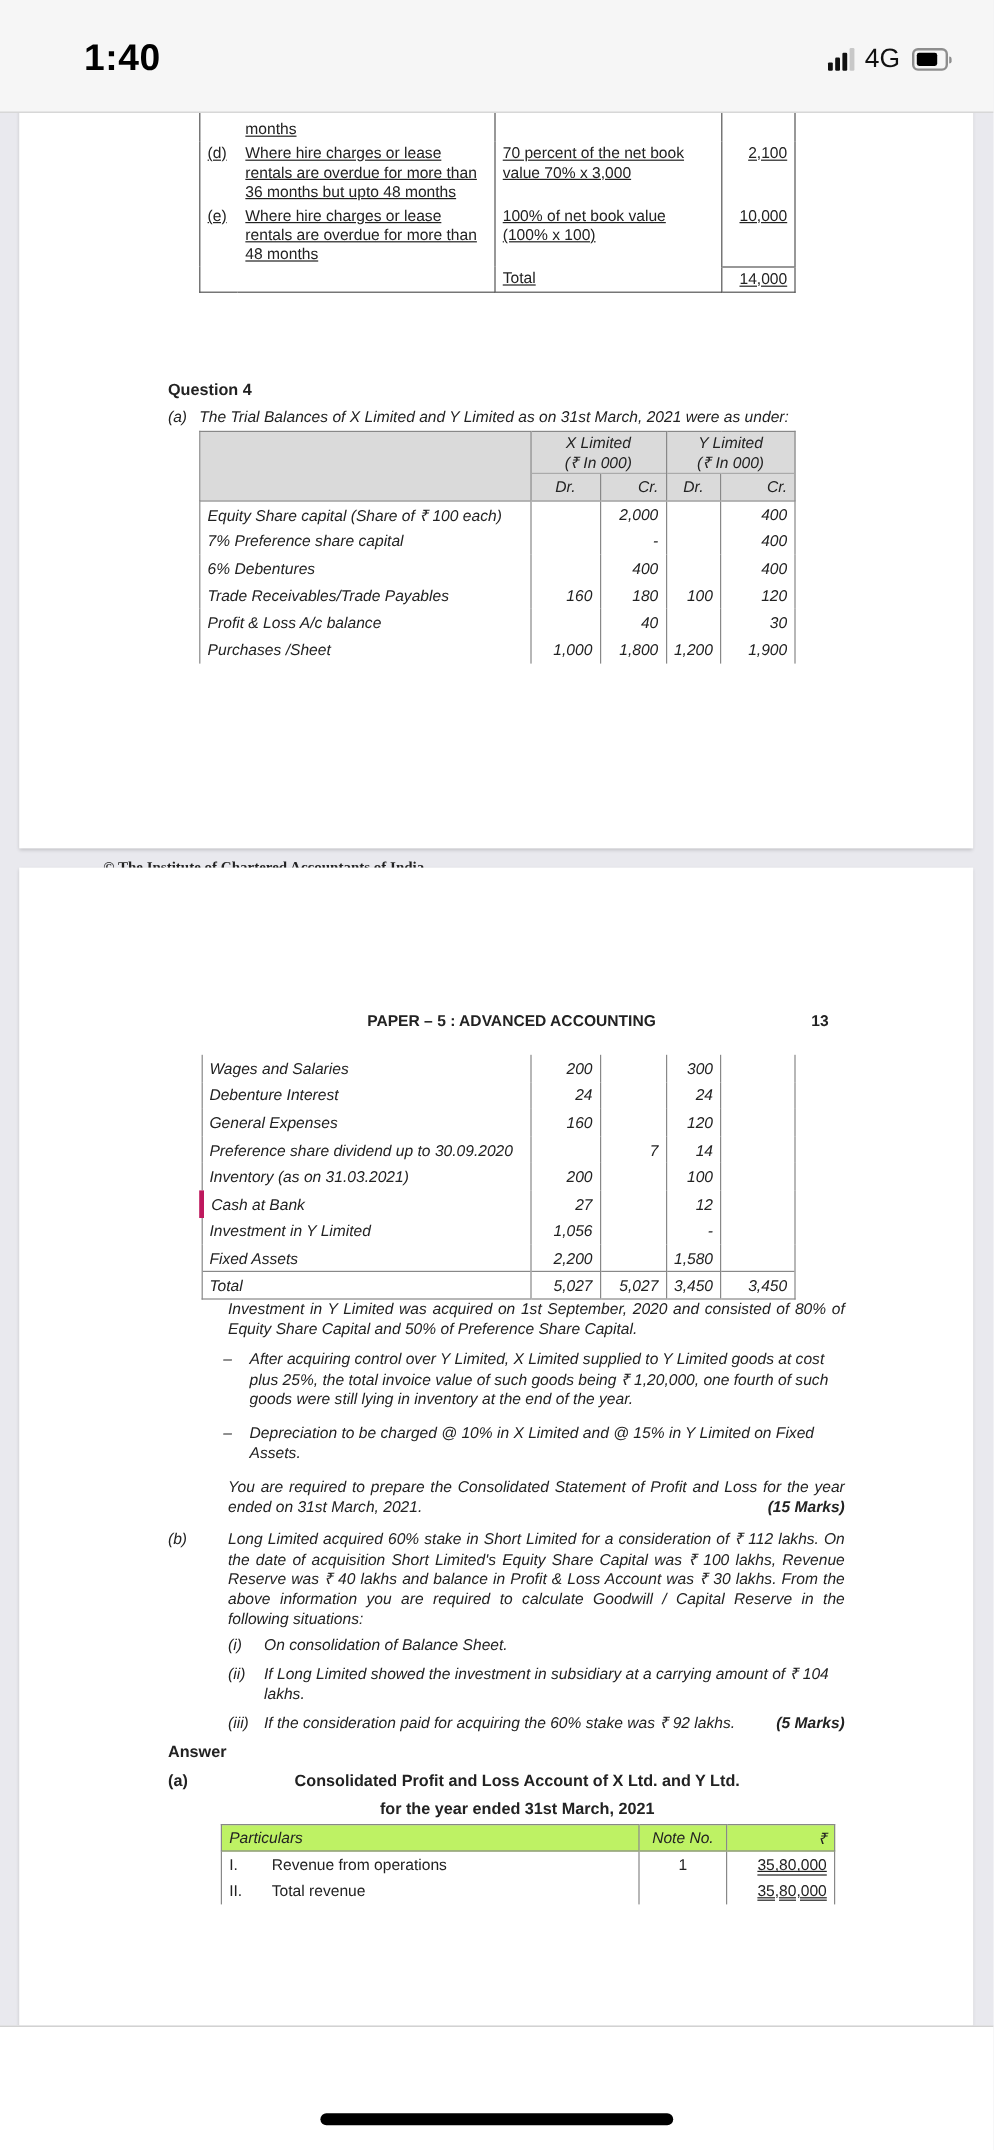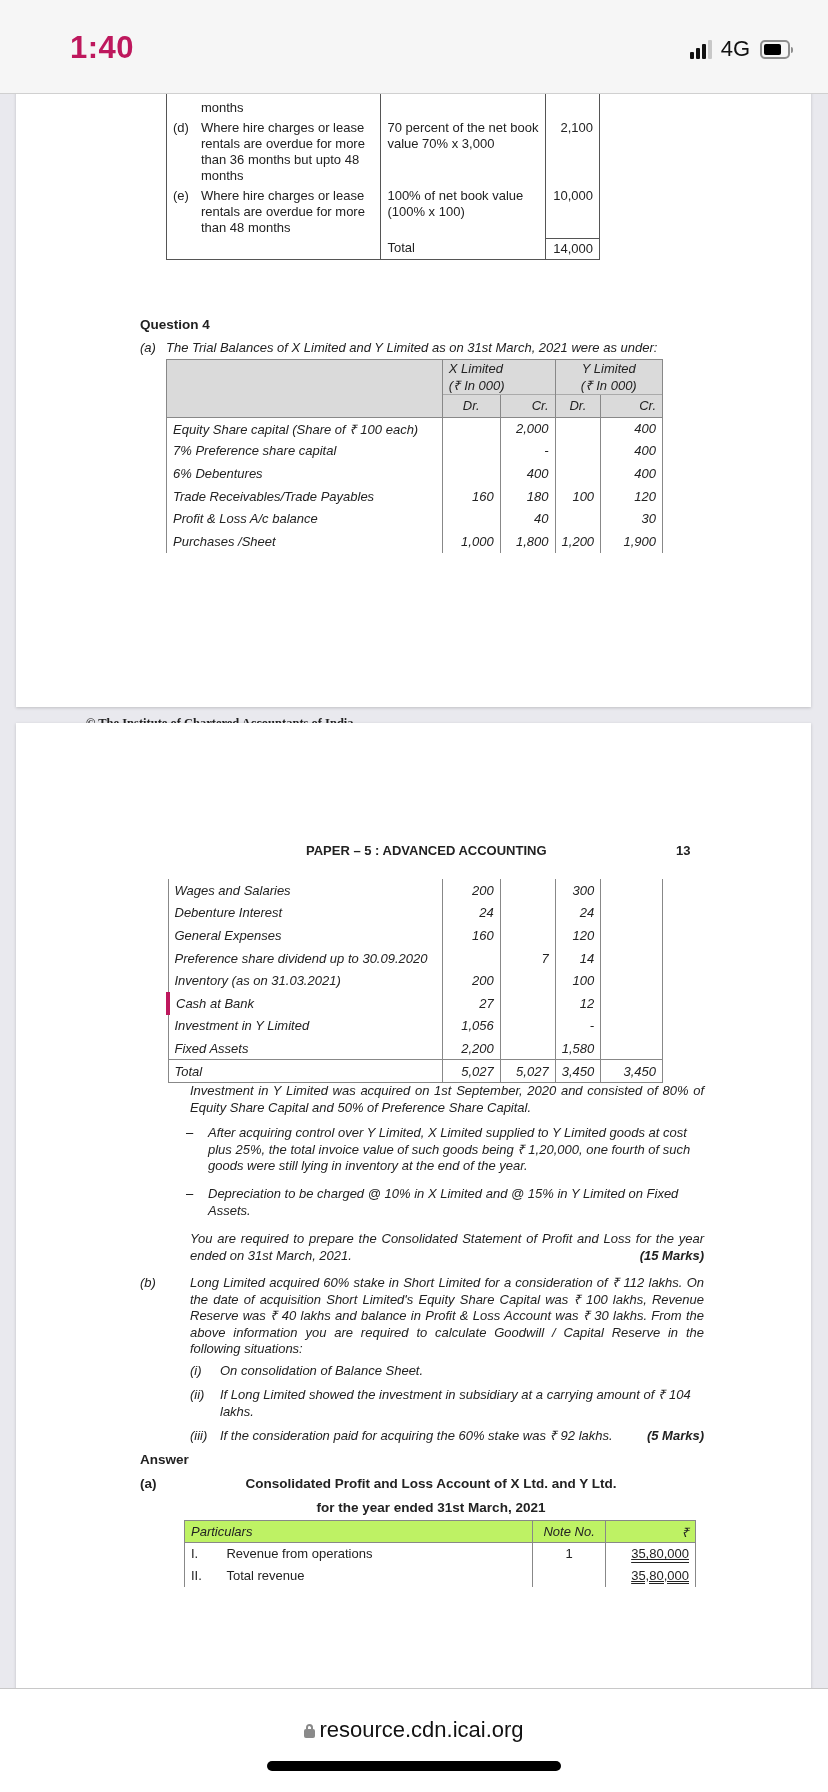--- a/index.html
+++ b/index.html
@@ -1,40 +1,40 @@
 <!DOCTYPE html>
 <html><head>
 <meta charset="utf-8">
 <style>
   * { box-sizing: border-box; margin: 0; padding: 0; }
   html, body { width: 828px; height: 1792px; overflow: hidden; }
   body { background: #e9e9ee; font-family: "Liberation Sans", sans-serif; color: #222; position: relative; }
 
   .status-bar { position: absolute; top: 0; left: 0; width: 828px; height: 94px; background: #f6f6f6; border-bottom: 1px solid #d0d0d0; z-index: 5; }
-  .status-time { position: absolute; left: 70px; top: 30px; font-size: 31px; font-weight: 600; color: #be185d; letter-spacing: 0.5px; }
+  .status-time { position: absolute; left: 70px; top: 30px; font-size: 31px; font-weight: 600; color: #000000; letter-spacing: 0.5px; }
   .status-right { position: absolute; right: 38px; top: 36px; display: flex; align-items: center; gap: 6px; }
   .signal { display: flex; align-items: flex-end; gap: 2px; height: 20px; }
   .signal span { width: 4px; background: #111; border-radius: 1px; }
   .signal span.dim { background: #c8c8c8; }
   .net { font-size: 22px; color: #111; margin-left: 3px; text-align: right; }
   .battery { width: 30px; height: 19px; border: 2px solid #8e8e8e; border-radius: 5px; padding: 2px; position: relative; margin-left: 4px; }
   .battery .fill { width: 17px; height: 100%; background: #000; border-radius: 2px; }
   .battery::after { content: ""; position: absolute; right: -5px; top: 5px; width: 2px; height: 6px; background: #8e8e8e; border-radius: 0 2px 2px 0; }
 
   .viewer { position: absolute; top: 94px; left: 0; width: 828px; height: 1594px; overflow: hidden; }
   .page { position: absolute; left: 16px; width: 795px; background: #fff; box-shadow: 0 1px 3px rgba(0,0,0,0.18); }
   .page1 { top: -20px; height: 633px; }
   .page2 { top: 629px; height: 980px; }
 
   .doc { font-size: 13.2px; color: #222; }
 
   table.grid { border-collapse: collapse; position: absolute; font-size: 13px; }
   table.grid td { padding: 2px 6px; vertical-align: top; line-height: 16px; }
 
-  .t1 { left: 150px; top: 20px; width: 434px; }
+  .t1 { left: 150px; top: 20px; width: 497px; text-decoration: underline; }
   .t1 td { border-left: 1px solid #555; border-right: 1px solid #555; }
   .num { text-align: right; }
 
   .qhead { position: absolute; font-size: 13.5px; font-weight: bold; }
   .qline { position: absolute; font-size: 13px; font-style: italic; }
 
   .tb { border-collapse: collapse; position: absolute; font-size: 13px; font-style: italic; }
   .tb td { padding: 0 6px; height: 22.6px; vertical-align: middle; }
   .tb .hdr td { background: #dadada; }
   .vl { border-left: 1px solid #888; }
@@ -133,21 +133,21 @@
       <colgroup>
           <col style="width:277px">
           <col style="width:58px">
           <col style="width:55px">
           <col style="width:45px">
           <col style="width:62px">
         </colgroup>
       <tbody>
           <tr class="hdr">
         <td style="border-top:1px solid #888;border-left:1px solid #888" rowspan="1"></td>
-        <td colspan="2" class="vl" style="text-align:left;border-top:1px solid #888;height:32px;line-height:17px">
+        <td colspan="2" class="vl" style="text-align:center;border-top:1px solid #888;height:32px;line-height:17px">
           <span>X Limited</span><br><span>(₹ In 000)</span>
         </td>
         <td colspan="2" class="vl vr" style="text-align:center;border-top:1px solid #888;line-height:17px">
           <span>Y Limited</span><br><span>(₹ In 000)</span>
         </td>
       </tr>
       <tr class="hdr">
         <td style="border-left:1px solid #888;border-bottom:1px solid #888"></td>
         <td class="vl num" style="text-align:center;border-top:1px solid #aaa;border-bottom:1px solid #888">Dr.</td>
         <td class="vl num" style="border-top:1px solid #aaa;border-bottom:1px solid #888">Cr.</td>
@@ -345,17 +345,14 @@
         <td>Total revenue</td>
         <td class="vl" style="text-align:center"></td>
         <td class="vl vr num"><span class="u">35,80,000</span></td>
       </tr>
     </tbody>
       </table>
   </div>
 </div>
 
 <div class="bottom-bar">
-  <div class="url">
-    <span class="lock"><span class="shackle"></span><span class="body"></span></span><span>resource.cdn.icai.org</span>
-  </div>
   <div class="home-indicator"></div>
 </div>
 
 </body></html>

